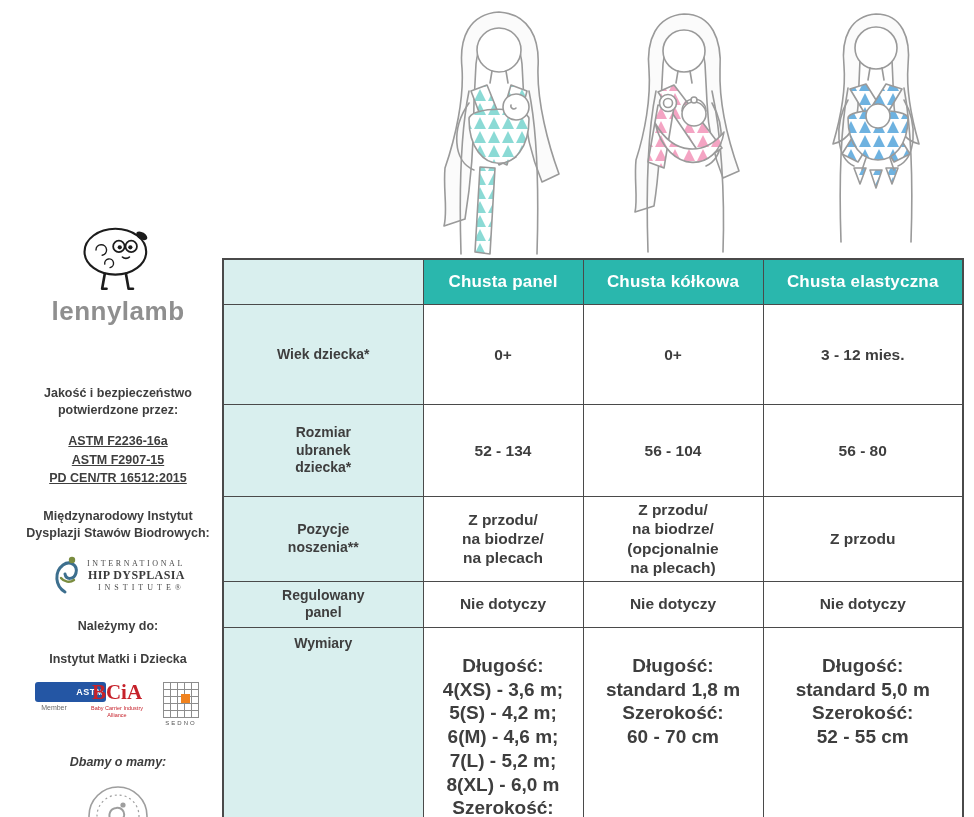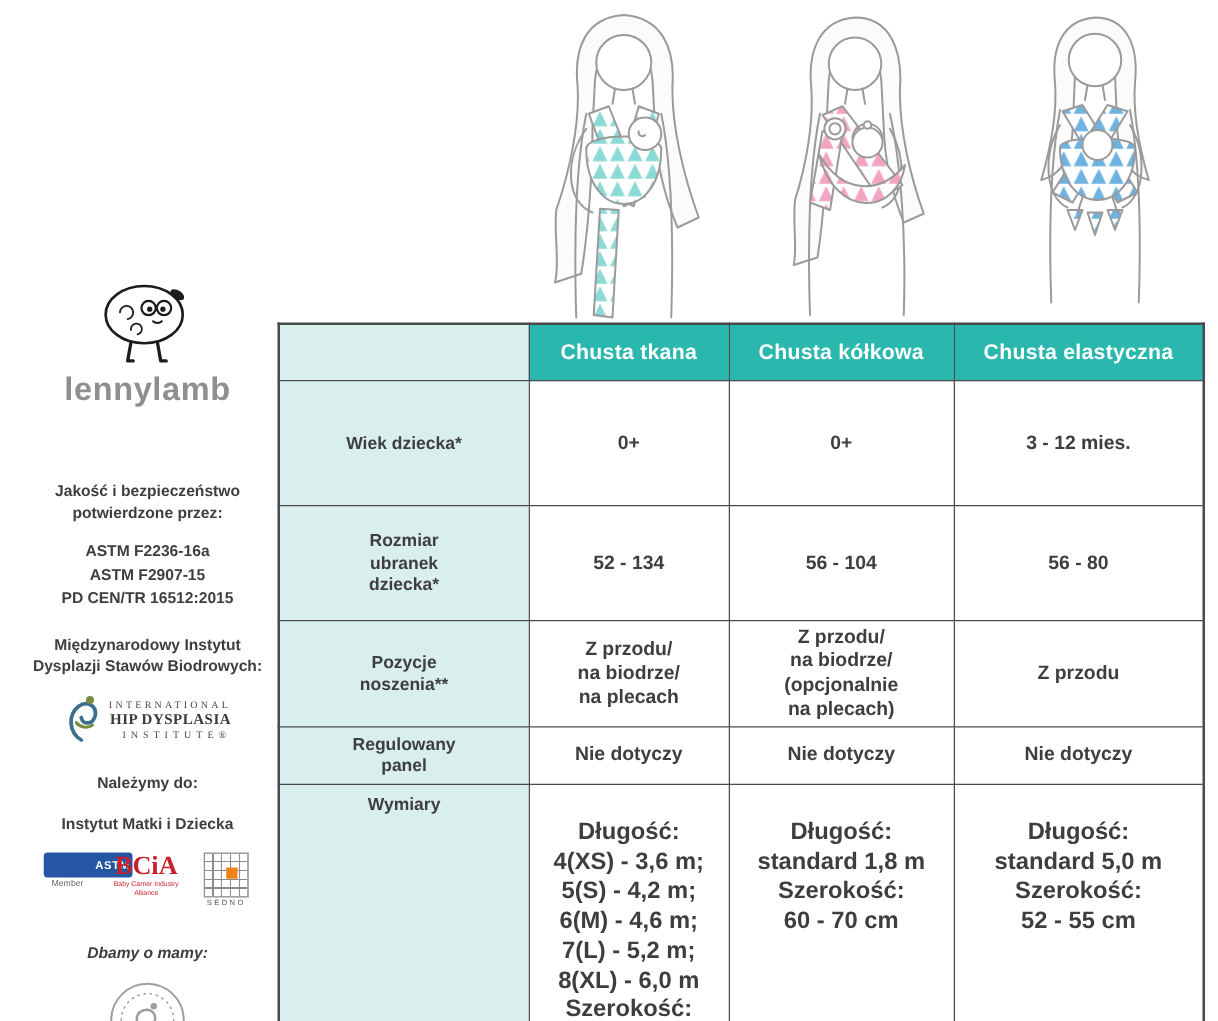--- a/index.html
+++ b/index.html
@@ -12,21 +12,21 @@
     overflow: hidden;
   }
   .page { position: relative; width: 974px; height: 817px; background: #fff; }
 
   
   .sidebar { position: absolute; left: 16px; top: 220px; width: 204px; text-align: center; }
   .sheep-wrap { height: 74px; }
   .brand-name { font-size: 26px; font-weight: bold; color: #8f8f8f; letter-spacing: .5px; margin-top: 2px; }
   .sb-h { font-weight: bold; font-size: 12.5px; line-height: 1.35; white-space: pre-line; }
   .quality-heading { margin-top: 58px; }
-  .standards { margin-top: 13px; font-weight: bold; font-size: 12.5px; line-height: 1.5; }
+  .standards { margin-top: 13px; font-weight: bold; font-size: 12.5px; line-height: 1.5; text-decoration: underline; }
   .institute-heading { margin-top: 20px; }
   .ihdi { display: flex; align-items: center; justify-content: center; gap: 6px; margin-top: 12px; }
   .ihdi-text { text-align: right; font-family: "Liberation Serif", serif; }
   .ihdi-l1 { font-size: 8px; letter-spacing: 2.6px; color: #4a4a4a; }
   .ihdi-l2 { font-size: 12px; font-weight: bold; color: #3a3a3a; letter-spacing: .4px; }
   .ihdi-l3 { font-size: 8px; letter-spacing: 4px; color: #4a4a4a; }
   .matki { margin-top: 16px; }
   .nalezymy { margin-top: 22px; }
   .logos { display: flex; align-items: flex-start; justify-content: center; gap: 13px; margin-top: 14px; height: 52px; }
   .logo-astm { width: 38px; }
@@ -234,21 +234,21 @@
   <table class="cmp">
     <colgroup>
       <col style="width:200px">
         <col style="width:160px">
         <col style="width:180px">
         <col style="width:200px">
     </colgroup>
     <tbody>
         <tr class="head">
       <th class="corner"></th>
-      <th>Chusta tkana</th>
+      <th>Chusta panel</th>
       <th>Chusta kółkowa</th>
       <th>Chusta elastyczna</th>
     </tr>
     <tr class="r-wiek">
       <th class="label-col">Wiek dziecka*</th>
       <td class="val">0+</td>
       <td class="val">0+</td>
       <td class="val">3 - 12 mies.</td>
     </tr>
     <tr class="r-rozmiar">

